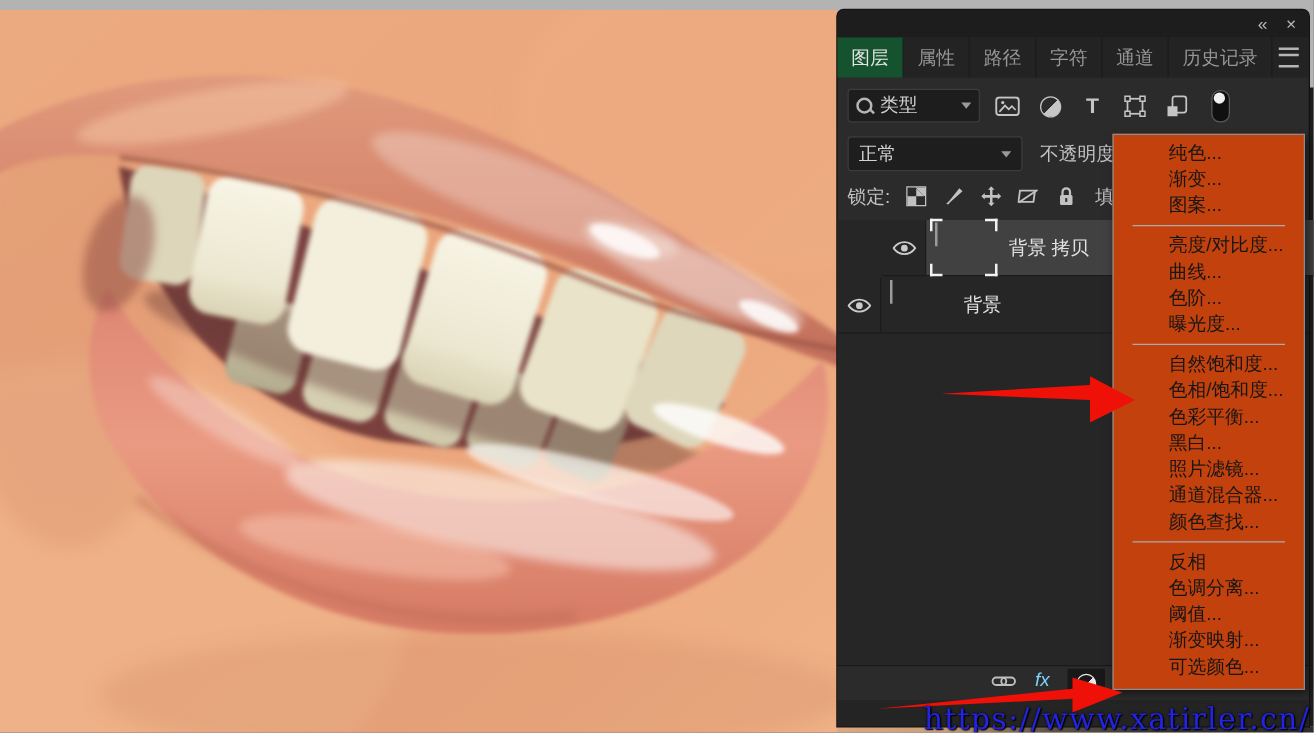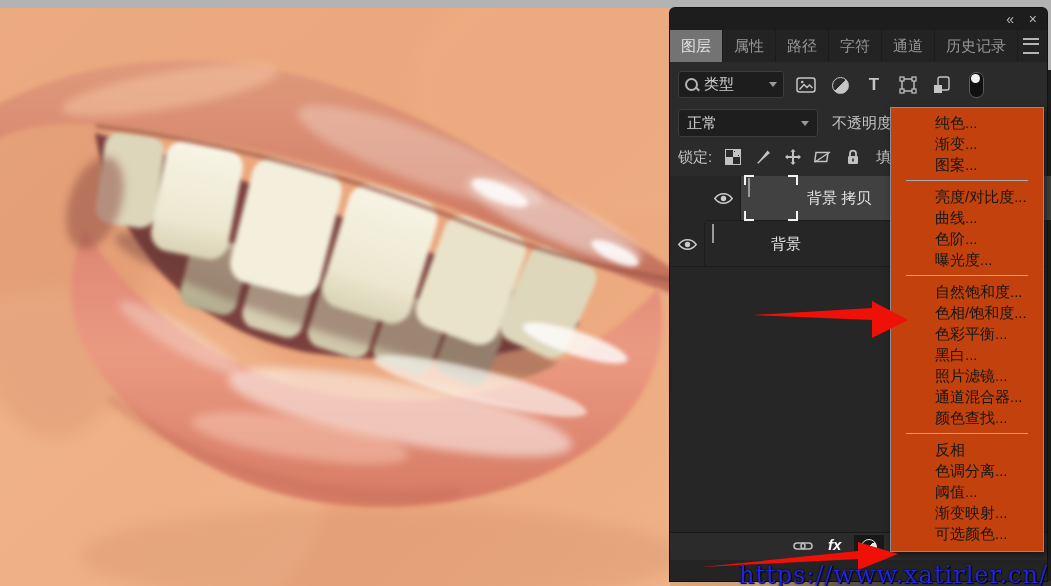--- a/index.html
+++ b/index.html
@@ -13,21 +13,21 @@
   
   .panel{position:absolute;left:670px;top:8px;width:377px;height:573px;background:#2b2b2b;
          border-radius:5px 5px 0 0;box-shadow:0 0 0 1px #121212;z-index:2;}
   .titlebar{position:absolute;left:0;top:0;width:100%;height:22px;background:#1d1d1d;
             border-radius:5px 5px 0 0;}
   .titlebar .tb-btn{position:absolute;top:2px;color:#b8b8b8;font-size:14px;line-height:18px;cursor:default;}
   .tb-collapse{right:34px;letter-spacing:-1px;}
   .tb-close{right:10px;font-size:15px;}
   .tabbar{position:absolute;left:0;top:22px;width:100%;height:32px;background:#232323;display:flex;align-items:stretch;}
   .tab{padding:0 11px;display:flex;align-items:center;font-size:15px;color:#969696;border-right:1px solid #1b1b1b;}
-  .tab.active{background:#737373;color:#e3e3e3;}
+  .tab.active{background:#14532d;color:#e3e3e3;}
   .pmenu{position:absolute;right:8px;top:30px;width:16px;height:12px;
          border-top:2px solid #b5b5b5;border-bottom:2px solid #b5b5b5;}
   .pmenu::after{content:'';display:block;margin-top:3px;height:2px;background:#b5b5b5;}
   
   .filter-row{position:absolute;left:0;top:60px;width:100%;height:36px;}
   .searchbox{position:absolute;left:8px;top:3px;width:106px;height:27px;background:#1d1d1d;
              border:1px solid #3c3c3c;border-radius:3px;display:flex;align-items:center;gap:6px;padding:0 6px;box-sizing:border-box;}
   .searchbox .lbl{color:#cfcfcf;font-size:15px;flex:1;}
   .mag{width:9px;height:9px;border:2px solid #b5b5b5;border-radius:50%;position:relative;flex:none;}
   .mag::after{content:'';position:absolute;left:8px;top:8px;width:5px;height:2px;background:#b5b5b5;transform:rotate(45deg);}
@@ -68,21 +68,21 @@
     background:linear-gradient(118deg,#edaa82 0%,#d98b6f 18%,#b9664f 28%,#f2eedb 40%,#e6e1c6 52%,#8a4a42 58%,#d87f69 68%,#ec9d82 84%,#f0b089 100%);}
   .corner{position:absolute;width:8px;height:8px;border:2px solid #f2f2f2;}
   .c-tl{top:-4px;left:-4px;border-right:none;border-bottom:none;}
   .c-tr{top:-4px;right:-4px;border-left:none;border-bottom:none;}
   .c-bl{bottom:-4px;left:-4px;border-right:none;border-top:none;}
   .c-br{bottom:-4px;right:-4px;border-left:none;border-top:none;}
   .layer-name{color:#e2e2e2;font-size:15px;white-space:nowrap;}
   
   .pfooter{position:absolute;left:0;top:524px;width:100%;height:28px;background:#2b2b2b;border-top:1px solid #191919;}
   .pf-ic{position:absolute;color:#c0c0c0;}
-  .fx{font-style:italic;font-size:15px;color:#ffffff;font-weight:bold;}
+  .fx{font-style:italic;font-size:15px;color:#7dd3fc;}
   .adj-btn{position:absolute;left:184px;top:2px;width:30px;height:24px;background:#181818;display:flex;align-items:center;justify-content:center;}
   .adj-circle{width:14px;height:14px;border-radius:50%;border:1.5px solid #e8e8e8;background:linear-gradient(135deg,transparent 50%,#e8e8e8 50%);}
   .tiny-caret{position:absolute;width:0;height:0;border-left:3px solid transparent;border-right:3px solid transparent;border-top:4px solid #cfcfcf;}
   .below-footer{position:absolute;left:0;top:552px;width:100%;height:21px;background:#242424;}
   .bottom-strip{position:absolute;left:670px;top:581px;width:381px;height:5px;z-index:1;
     background:linear-gradient(90deg,#dca87f 0%,#caa07b 22%,#5d5349 45%,#333 70%,#2d2d2d 100%);}
   
   .menu{position:absolute;left:890px;top:107px;width:154px;background:#c2410c;border:1px solid #8c8c8c;
         box-shadow:2px 3px 7px rgba(0,0,0,.5);padding:4px 14px 7px;z-index:5;box-sizing:border-box;}
   .menu-item{height:21px;line-height:21px;padding-left:30px;font-size:15px;color:#161616;white-space:nowrap;cursor:default;}

